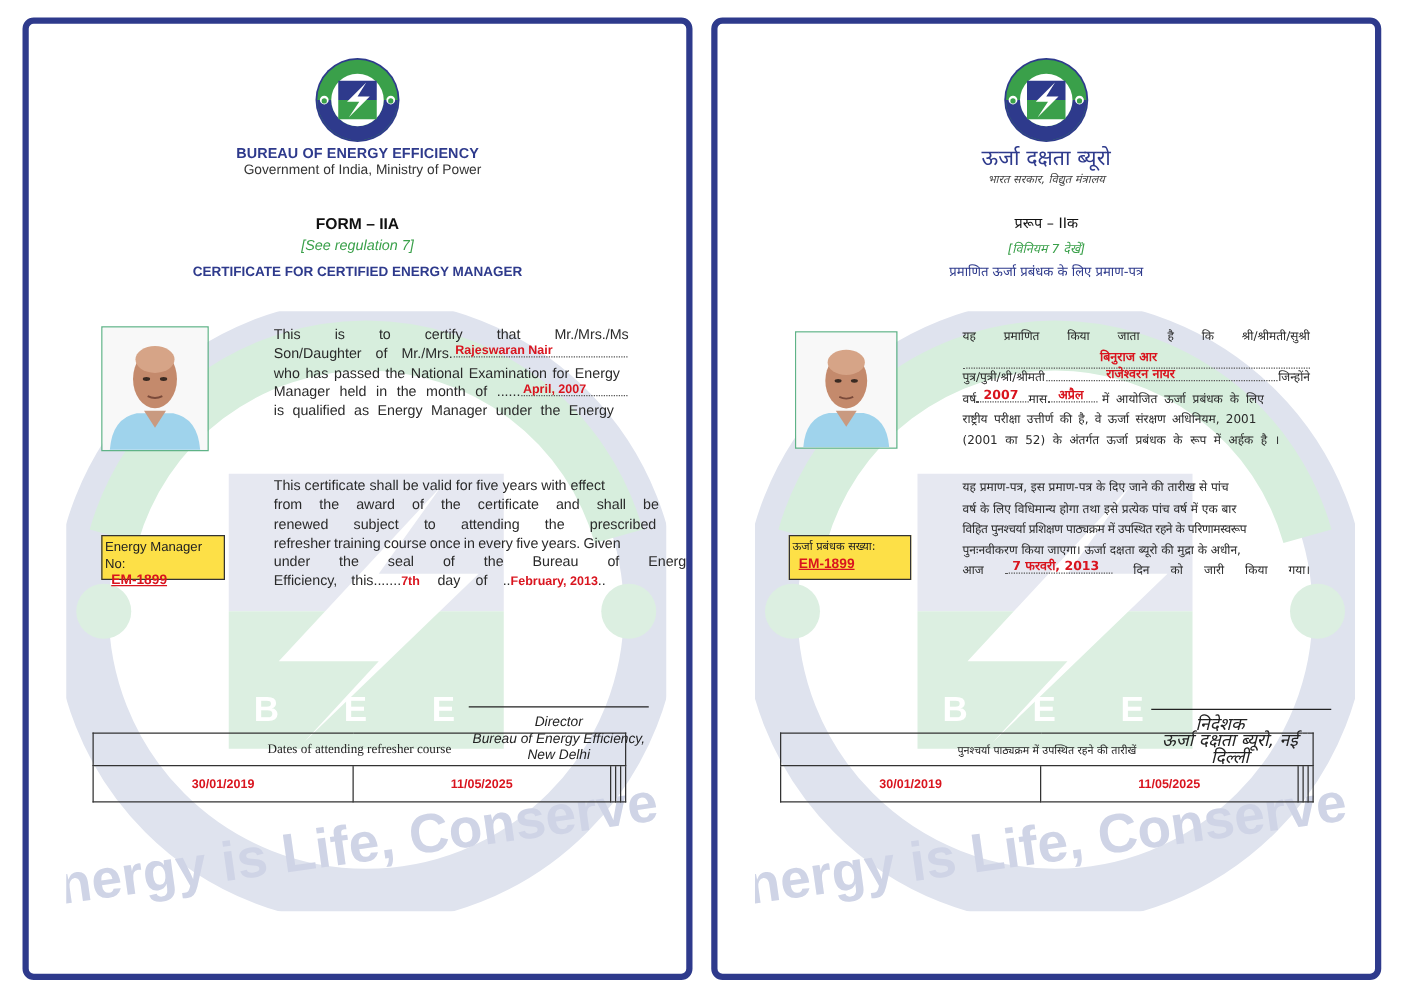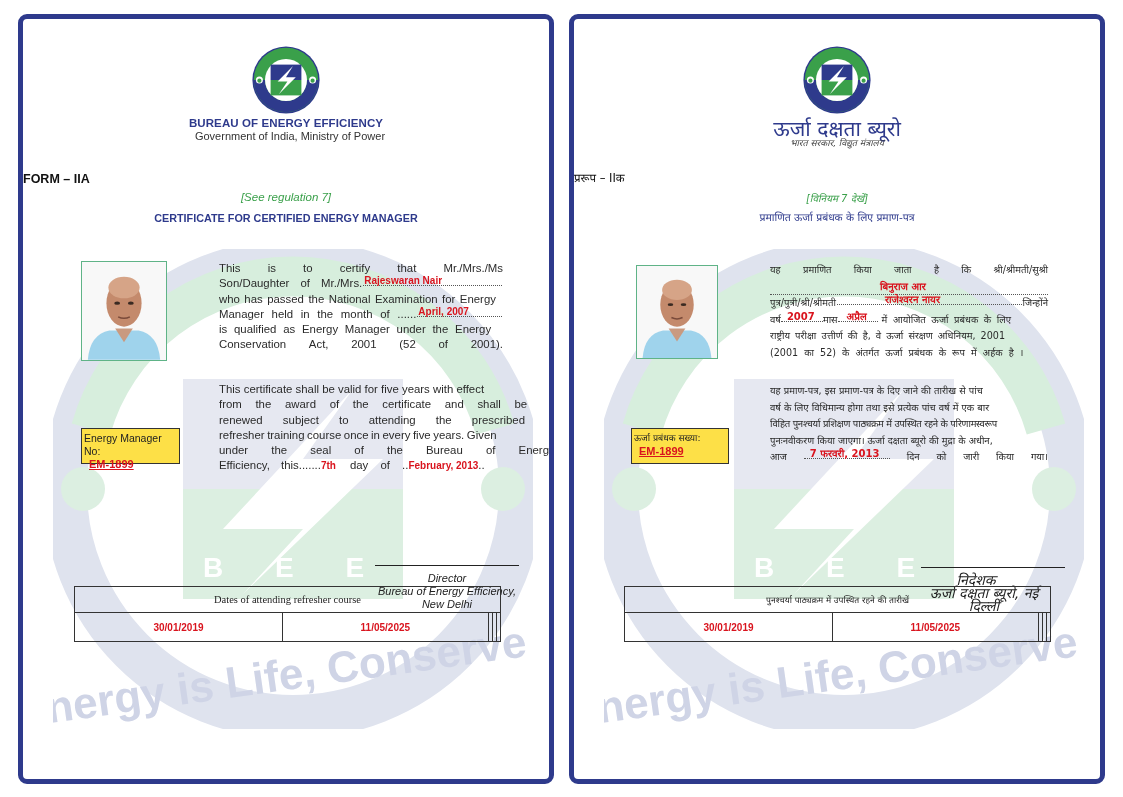--- a/index.html
+++ b/index.html
@@ -14,24 +14,24 @@
   #page-hi { left: 569px; }
 
   
   .watermark { position: absolute; left: 30px; top: 230px; width: 480px; height: 480px; opacity: 1; pointer-events: none; }
 
   .logo { position: absolute; left: 50%; top: 26px; width: 70px; height: 70px; margin-left: -35px; }
 
   .org-title { position: absolute; left: 0; right: 0; text-align: center; }
   .en-org { top: 98px; font-weight: bold; color: #2e3a8c; font-size: 11.5px; letter-spacing: 0.1px; }
   .en-gov { top: 111px; color: #333; font-size: 11px; margin-left: 8px; }
-  .hi-org { top: 95px; color: #2e3a8c; font-size: 21px; font-family: "DejaVu Sans", sans-serif; }
+  .hi-org { top: 95px; color: #2e3a8c; font-size: 17px; font-family: "DejaVu Sans", sans-serif; }
   .hi-gov { top: 117px; color: #444; font-size: 9px; font-style: italic; font-family: "DejaVu Sans", sans-serif; }
 
-  .form-title { position: absolute; left: 0; right: 0; top: 153px; font-weight: bold; font-size: 12.5px; color: #111; }
+  .form-title { position: absolute; left: 0; right: 0; text-align: center; top: 153px; font-weight: bold; font-size: 12.5px; color: #111; }
   .hi-form-title { font-weight: normal; font-family: "DejaVu Sans", sans-serif; font-size: 11.5px; top: 151px; }
   .regulation { position: absolute; left: 0; right: 0; text-align: center; top: 172px; font-style: italic; color: #3aa04a; font-size: 11.5px; }
   .hi-regulation { font-family: "DejaVu Sans", sans-serif; font-size: 10px; top: 172px; }
   .cert-title { position: absolute; left: 0; right: 0; text-align: center; top: 193px; font-weight: bold; color: #2e3a8c; font-size: 10.8px; }
   .hi-cert-title { font-weight: normal; font-family: "DejaVu Sans", sans-serif; font-size: 10.5px; top: 191px; }
 
   .photo {
     position: absolute; width: 86px; height: 100px; border: 1.5px solid #5fb387; overflow: hidden;
     background: linear-gradient(#fdfdfd, #f4f4f4);
   }
@@ -157,28 +157,20 @@
       </div>
     <div class="line">
       <span style="word-spacing:4.5px">Manager held in the month of ......</span>
       <span class="flex-dots">
           <span class="fill" style="left:1px">April, 2007</span>
         </span>
     </div>
     <div class="line">
         <span style="word-spacing:3.6px">is qualified as Energy Manager under the Energy</span>
       </div>
-    <div class="line">
-      <span>Conservation</span>
-      <span>Act,</span>
-      <span>2001</span>
-      <span>(52</span>
-      <span>of</span>
-      <span>2001).</span>
-    </div>
   </div>
 
   <div class="body-text p2">
     <div class="line">
         <span>This certificate shall be valid for five years with effect</span>
       </div>
     <div class="line">
         <span style="word-spacing:10.5px">from the award of the certificate and shall be</span>
       </div>
     <div class="line">

